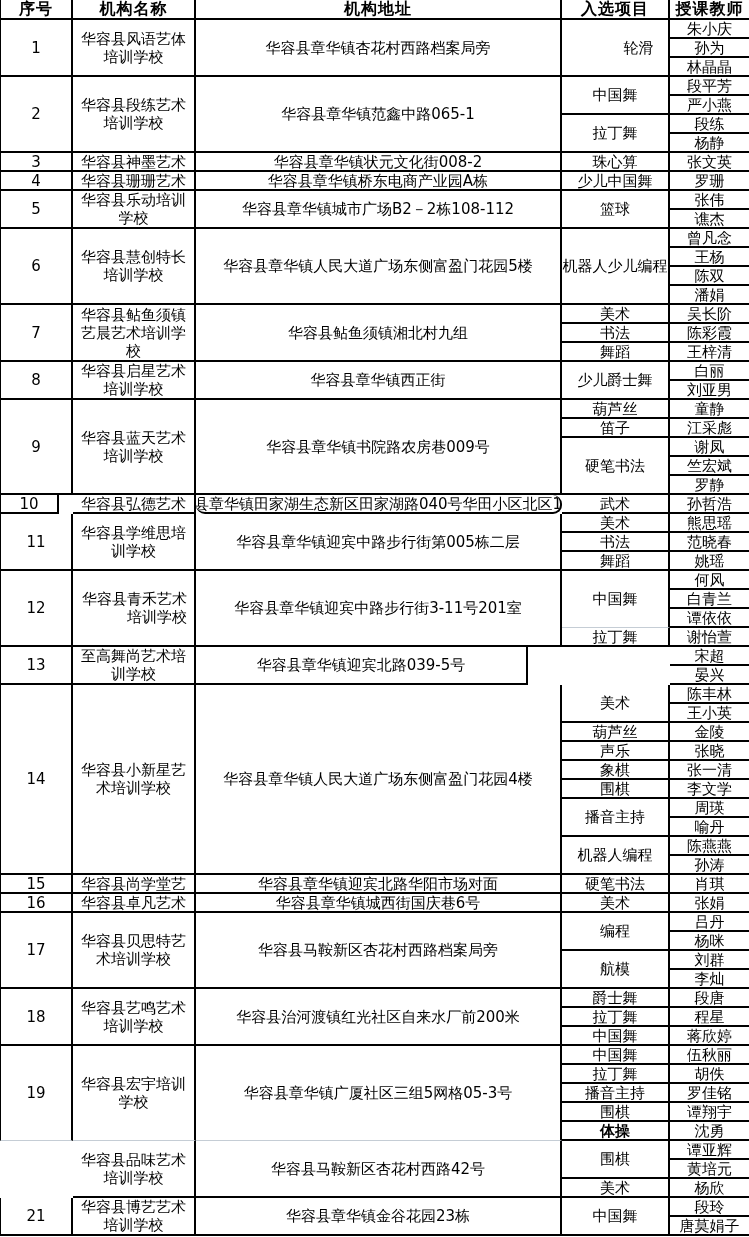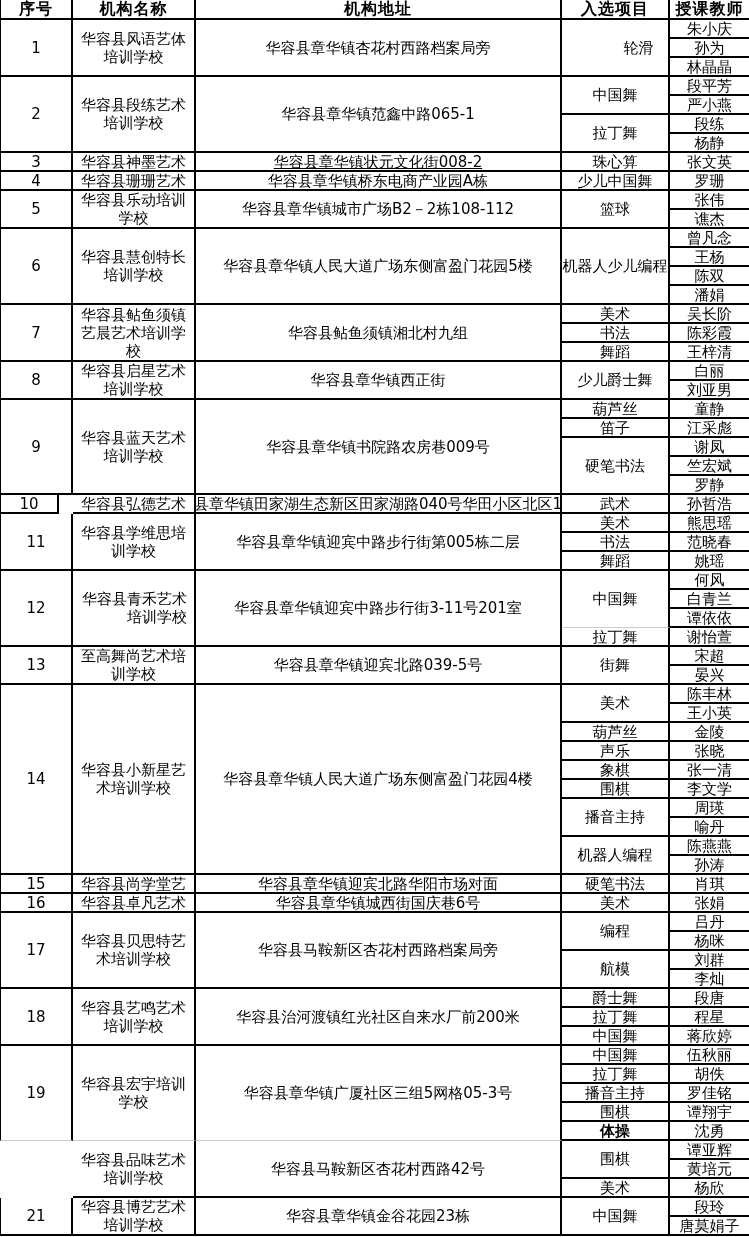--- a/index.html
+++ b/index.html
@@ -115,21 +115,21 @@
         <span>杨静</span>
       </div>
     </div>
     <div class="trow" style="top: 153px; height: 19px;">
       <div class="cell c0" style="left: 0px; width: 73px; top: 0px; height: 19px;">
         <span>3</span>
       </div>
       <div class="cell c1" style="left: 73px; width: 123px; top: 0px; height: 19px;">
         <span>华容县神墨艺术</span>
       </div>
-      <div class="cell c2" style="left: 196px; width: 366px; top: 0px; height: 19px; text-decoration: underline;">
+      <div class="cell c2" style="left: 196px; width: 366px; top: 0px; height: 19px;">
         <span>华容县章华镇状元文化街008-2</span>
       </div>
       <div class="cell c3" style="left: 562px; width: 108px; top: 0px; height: 19px;">
         <span>珠心算</span>
       </div>
       <div class="cell c4" style="left: 670px; width: 81px; top: 0px; height: 19px;">
         <span>张文英</span>
       </div>
     </div>
     <div class="trow" style="top: 172px; height: 19px;">
@@ -279,21 +279,21 @@
         <span>罗静</span>
       </div>
     </div>
     <div class="trow" style="top: 495px; height: 19px;">
       <div class="cell c0" style="left: 0px; width: 59px; top: 0px; height: 19px;">
         <span>10</span>
       </div>
       <div class="cell c1" style="left: 73px; width: 123px; top: 0px; height: 19px;">
         <span>华容县弘德艺术</span>
       </div>
-      <div class="cell c2" style="left: 196px; width: 366px; top: 0px; height: 19px;">
+      <div class="cell c2" style="left: 196px; width: 366px; top: 0px; height: 19px; border-radius: 9px;">
         <span>县章华镇田家湖生态新区田家湖路040号华田小区北区1</span>
       </div>
       <div class="cell c3" style="left: 562px; width: 108px; top: 0px; height: 19px;">
         <span>武术</span>
       </div>
       <div class="cell c4" style="left: 670px; width: 81px; top: 0px; height: 19px;">
         <span>孙哲浩</span>
       </div>
     </div>
     <div class="trow" style="top: 514px; height: 57px;">
@@ -354,25 +354,22 @@
         <span>谢怡萱</span>
       </div>
     </div>
     <div class="trow" style="top: 647px; height: 38px;">
       <div class="cell c0" style="left: 0px; width: 73px; top: 0px; height: 38px;">
         <span>13</span>
       </div>
       <div class="cell c1" style="left: 73px; width: 123px; top: 0px; height: 38px;">
         <span>至高舞尚艺术培训学校</span>
       </div>
-      <div class="cell c2" style="left: 196px; width: 366px; top: 0px; height: 38px;">
+      <div class="cell c2" style="left: 196px; width: 332px; top: 0px; height: 38px;">
         <span>华容县章华镇迎宾北路039-5号</span>
-      </div>
-      <div class="cell c3" style="left: 562px; width: 108px; top: 0px; height: 38px;">
-        <span>街舞</span>
       </div>
       <div class="cell c4" style="left: 670px; width: 81px; top: 0px; height: 19px;">
         <span>宋超</span>
       </div>
       <div class="cell c4" style="left: 670px; width: 81px; top: 19px; height: 19px;">
         <span>晏兴</span>
       </div>
     </div>
     <div class="trow" style="top: 685px; height: 190px;">
       <div class="cell c0" style="left: 0px; width: 73px; top: 0px; height: 190px;">

